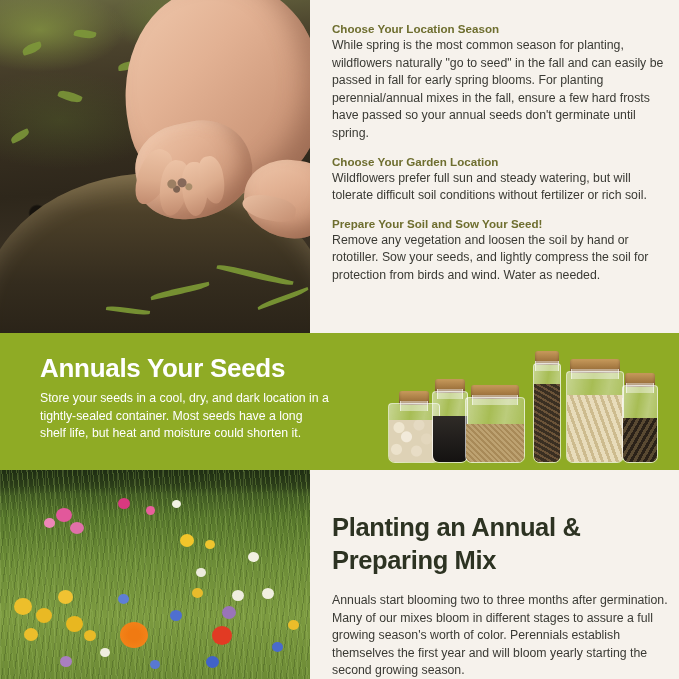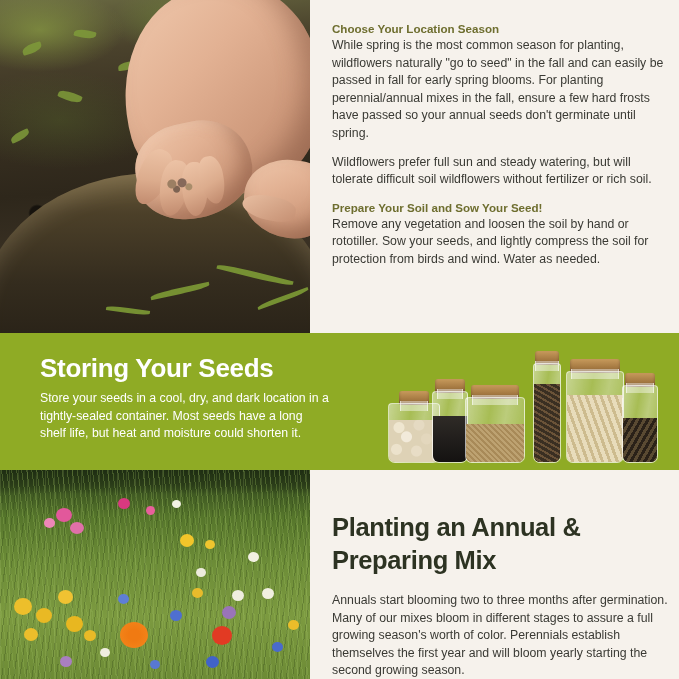--- a/index.html
+++ b/index.html
@@ -245,29 +245,30 @@
     <div class="grass-blade" style="left:106px; top:308px; width:44px; height:5px;  transform:rotate(8deg);"></div>
   </div>
 
   <div class="right-col" id="top-right">
 
     <div class="gap-a"></div>
     <p class="sub-head">Choose Your Location Season</p>
     <p class="body-text">While spring is the most common season for planting, wildflowers naturally "go to seed" in the fall and can easily be passed in fall for early spring blooms. For planting perennial/annual mixes in the fall, ensure a few hard frosts have passed so your annual seeds don't germinate until spring.</p>
 
     <div class="gap-b"></div>
-    <p class="body-text">Wildflowers prefer full sun and steady watering, but will tolerate difficult soil wildflowers without fertilizer or rich soil.</p>
+    <p class="sub-head">Choose Your Garden Location</p>
+    <p class="body-text">Wildflowers prefer full sun and steady watering, but will tolerate difficult soil conditions without fertilizer or rich soil.</p>
 
     <div class="gap-b"></div>
     <p class="sub-head">Prepare Your Soil and Sow Your Seed!</p>
     <p class="body-text">Remove any vegetation and loosen the soil by hand or rototiller. Sow your seeds, and lightly compress the soil for protection from birds and wind. Water as needed.</p>
   </div>
 
   <div id="green-band">
-    <div id="storing-heading">Storing Your Seeds</div>
+    <div id="storing-heading">Annuals Your Seeds</div>
     <div id="storing-body">Store your seeds in a cool, dry, and dark location in a tightly-sealed container. Most seeds have a long shelf life, but heat and moisture could shorten it.</div>
 
     <div id="jars">
 
       <div class="jar" style="left:0px; width:52px; height:72px;">
         <div class="cork" style="width:30px;"></div>
         <div class="neck" style="width:26px;"></div>
         <div class="glass">
           <div class="fill fill-white-beans" style="height:72%;"></div>
         </div>

